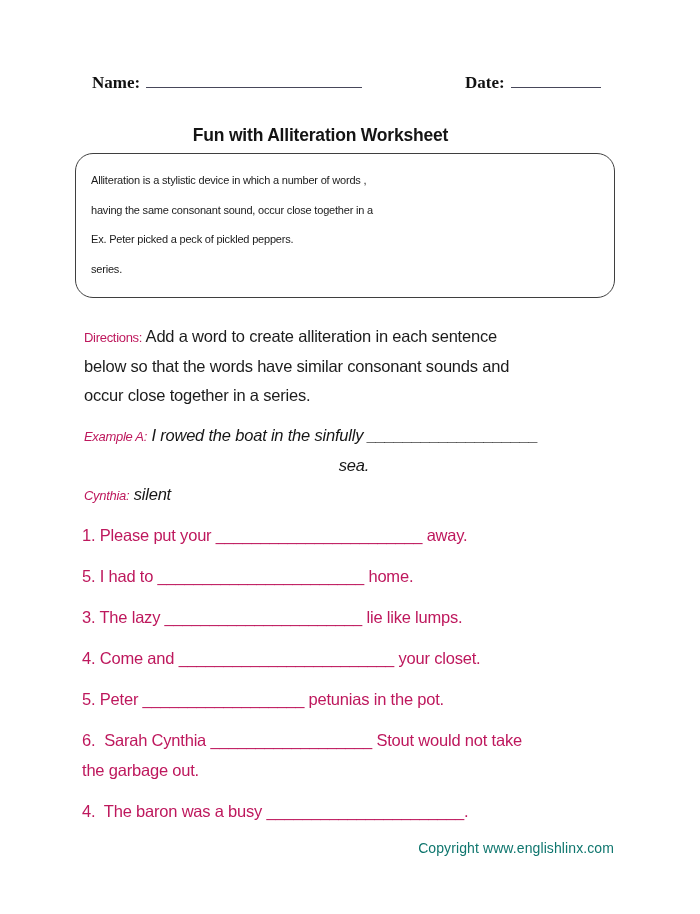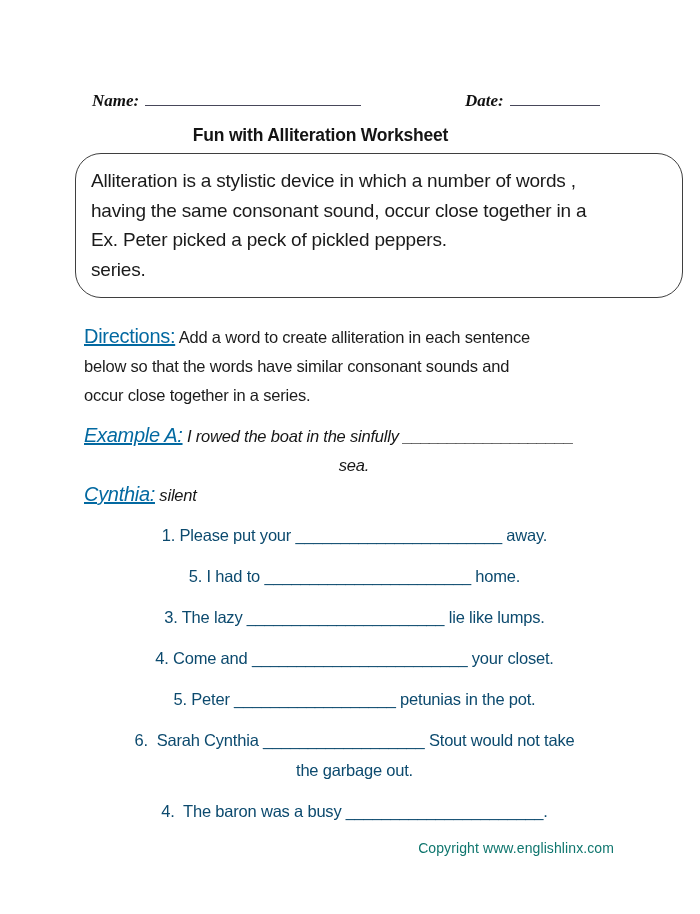--- a/index.html
+++ b/index.html
@@ -6,21 +6,21 @@
   .page {
     position: relative;
     width: 700px;
     height: 914px;
     background: #ffffff;
     font-family: "Liberation Sans", sans-serif;
     color: #1c1c1c;
     overflow: hidden;
   }
   
-  .hdr-group { position: absolute; top: 90px; height: 22px; font-style: italic; }
+  .hdr-group { position: absolute; top: 72px; height: 22px; }
   .hdr-name { left: 92px; }
   .hdr-date { left: 465px; }
   .hdr-label {
     font-family: "Liberation Serif", serif;
     font-weight: bold;
     font-size: 17px;
     color: #111;
     vertical-align: baseline;
   }
   .blank-line {
@@ -40,68 +40,66 @@
     font-weight: bold;
     font-size: 17.5px;
     letter-spacing: -0.2px;
     color: #141414;
   }
 
   
   .defbox {
     position: absolute;
     left: 75px; top: 153px;
-    width: 608px; height: 145px;
+    width: 540px; height: 145px;
     box-sizing: border-box;
     border: 1.4px solid #3f3f3f;
-    border-radius: 26px;
+    border-radius: 18px;
     padding: 12px 14px 0 15px;
-    font-size: 19px;
+    font-size: 11px;
     line-height: 29.5px;
     letter-spacing: -0.2px;
     color: #1a1a1a;
     background: #fff;
   }
   .defbox .line { white-space: pre; }
 
   
   .directions {
     position: absolute;
     left: 84px; top: 322px; width: 540px;
     font-size: 16.5px;
     line-height: 29px;
     letter-spacing: -0.2px;
   }
   .accent-label {
-    color: #0369a1;
-    font-size: 20px;
+    color: #be185d;
+    font-size: 13px;
     letter-spacing: -0.3px;
-    text-decoration: underline;
   }
   .directions .line, .example .line { white-space: pre; }
 
   
   .example {
     position: absolute;
     left: 84px; top: 421px; width: 540px;
     font-size: 16.5px;
     line-height: 29px;
     letter-spacing: -0.2px;
   }
   .italic-label { font-style: italic; }
   .ex-sentence { font-style: italic; color: #161616; text-align: center; }
 
   
   .items {
     position: absolute;
     left: 82px; top: 520px; width: 545px;
     font-size: 16.5px;
     letter-spacing: -0.2px;
-    color: #0c4a6e;
-    text-align: center;
+    color: #be185d;
   }
   .item { margin-bottom: 11px; }
   .item .line { line-height: 30px; white-space: pre; }
 
   
   .copyright {
     position: absolute;
     top: 840px; right: 86px;
     font-size: 14px;
     color: #0f766e;

